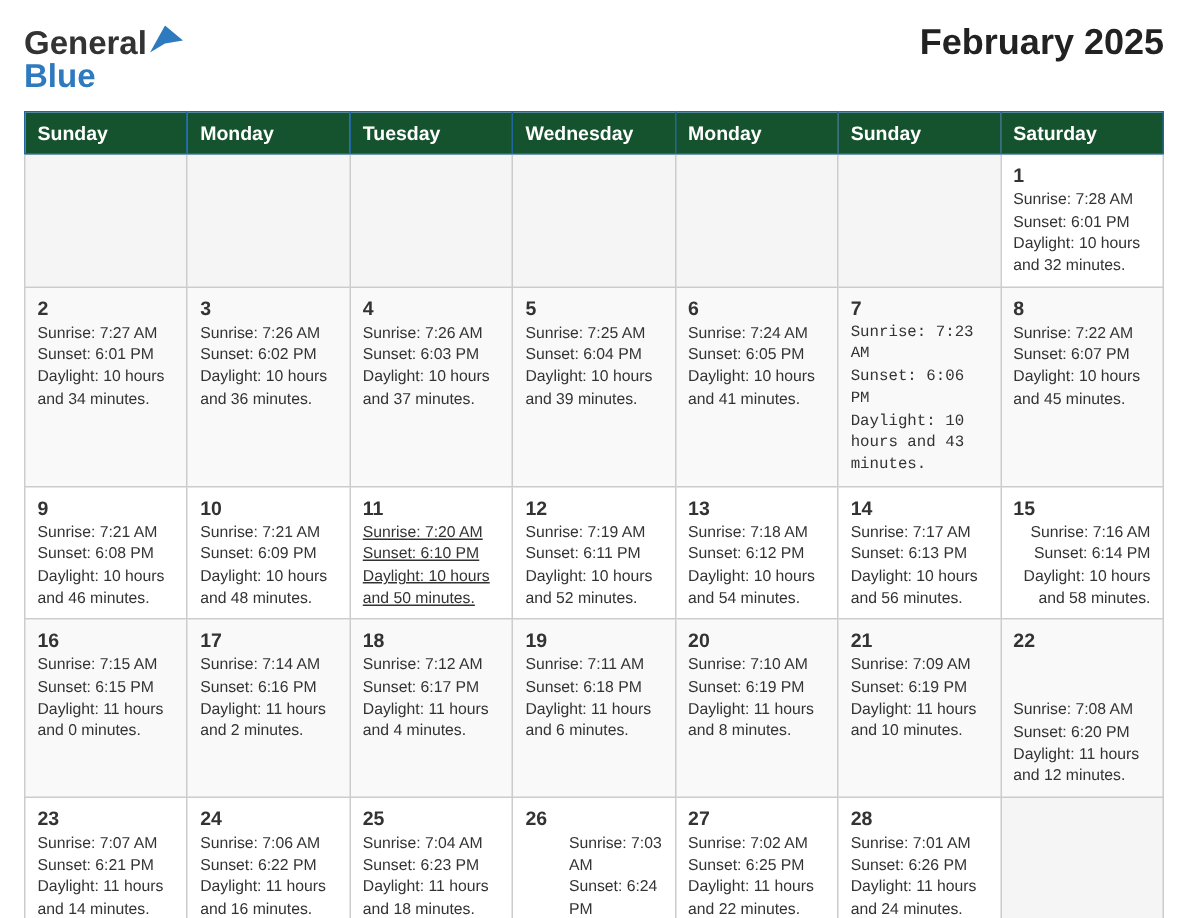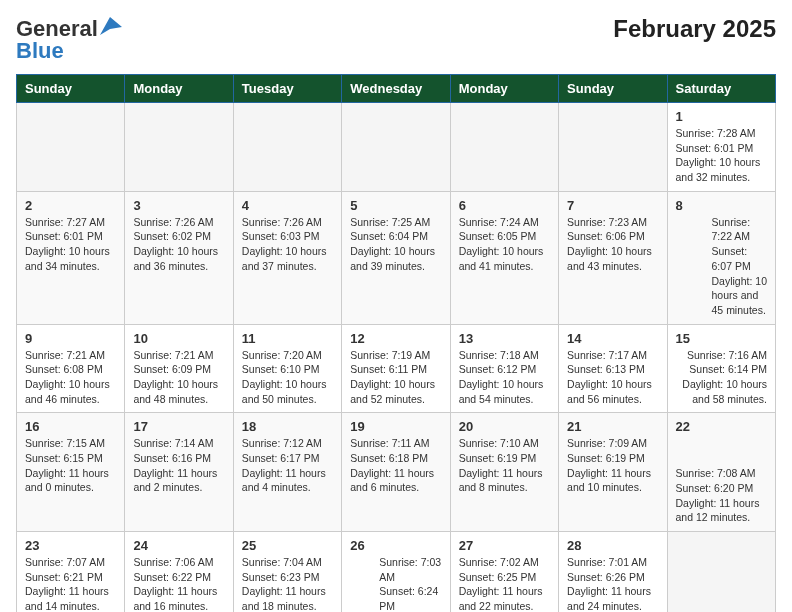--- a/index.html
+++ b/index.html
@@ -153,47 +153,47 @@
 Daylight: 10 hours and 39 minutes.</div>
         </td>
         <td>
           <span class="day-number">6</span>
           <div class="day-info" style="white-space: pre-line;">Sunrise: 7:24 AM
 Sunset: 6:05 PM
 Daylight: 10 hours and 41 minutes.</div>
         </td>
         <td>
           <span class="day-number">7</span>
-          <div class="day-info" style="white-space: pre-line;">Sunrise: 7:23 AM
+          <div class="day-info" style="white-space: pre-line; font-family: Liberation Mono, monospace;">Sunrise: 7:23 AM
 Sunset: 6:06 PM
 Daylight: 10 hours and 43 minutes.</div>
         </td>
         <td>
           <span class="day-number">8</span>
-          <div class="day-info" style="white-space: pre-line; margin-left: 36px;">Sunrise: 7:22 AM
+          <div class="day-info" style="white-space: pre-line;">Sunrise: 7:22 AM
 Sunset: 6:07 PM
 Daylight: 10 hours and 45 minutes.</div>
         </td>
       </tr>
       <tr>
         <td>
           <span class="day-number">9</span>
           <div class="day-info" style="white-space: pre-line;">Sunrise: 7:21 AM
 Sunset: 6:08 PM
 Daylight: 10 hours and 46 minutes.</div>
         </td>
         <td>
           <span class="day-number">10</span>
           <div class="day-info" style="white-space: pre-line;">Sunrise: 7:21 AM
 Sunset: 6:09 PM
 Daylight: 10 hours and 48 minutes.</div>
         </td>
         <td>
           <span class="day-number">11</span>
-          <div class="day-info" style="white-space: pre-line;">Sunrise: 7:20 AM
+          <div class="day-info" style="white-space: pre-line; text-decoration: underline;">Sunrise: 7:20 AM
 Sunset: 6:10 PM
 Daylight: 10 hours and 50 minutes.</div>
         </td>
         <td>
           <span class="day-number">12</span>
           <div class="day-info" style="white-space: pre-line;">Sunrise: 7:19 AM
 Sunset: 6:11 PM
 Daylight: 10 hours and 52 minutes.</div>
         </td>
         <td>

